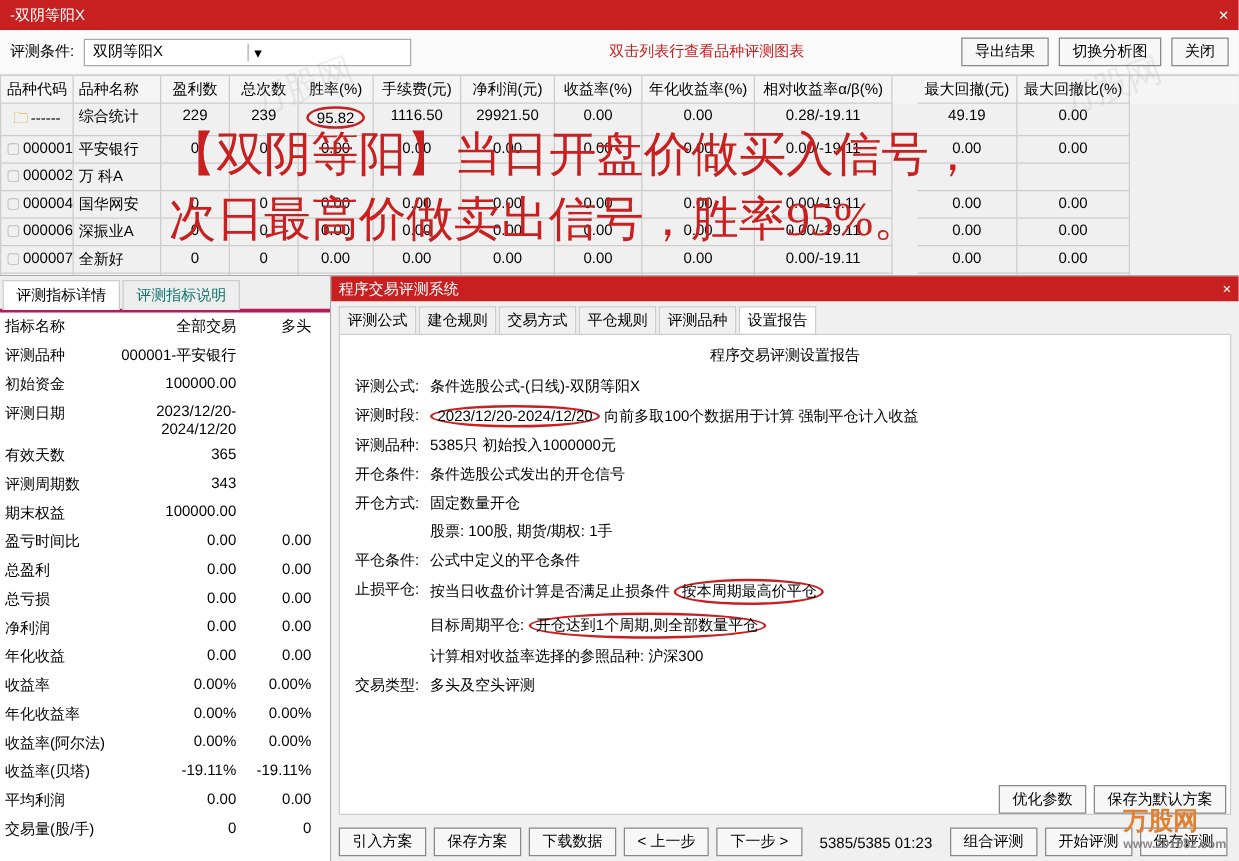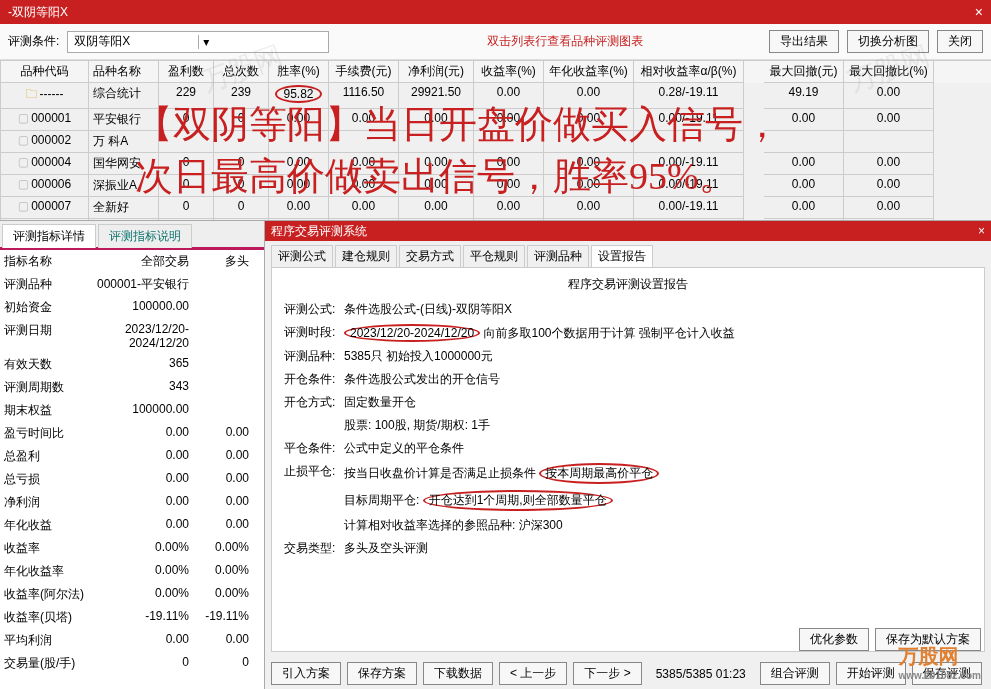--- a/index.html
+++ b/index.html
@@ -12,21 +12,21 @@
 .toolbar .combo span { padding: 0 6px; min-width: 130px; }
 .toolbar .combo .dd { border-left: 1px solid #aaa; padding: 0 4px; cursor: pointer; }
 .toolbar .hint { color: #c82020; margin-left: 150px; }
 .toolbar .btns { margin-left: auto; display: flex; gap: 8px; }
 .btn { border: 1px solid #888; background: #f7f7f7; padding: 2px 10px; cursor: pointer; font-size: 12px; }
 .grid { border-top: 1px solid #ccc; border-left: 1px solid #ccc; }
 .grid .hdr, .grid .row { display: flex; }
 .grid .hdr div, .grid .row div { border-right: 1px solid #ccc; border-bottom: 1px solid #ccc; padding: 2px 4px; text-align: center; white-space: nowrap; overflow: hidden; font-size: 12px; }
 .grid .hdr { background: #f5f5f5; font-weight: normal; }
 .grid .hdr div { color: #000; }
-.c0{width:88px;text-align:left;} .c1{width:70px;text-align:left!important;} .c2{width:55px;} .c3{width:55px;} .c4{width:60px;} .c5{width:70px;} .c6{width:75px;} .c7{width:70px;} .c8{width:90px;} .c9{width:110px;} .c10{width:80px;margin-left:20px;} .c11{width:90px;}
+.c0{width:58px;text-align:left;} .c1{width:70px;text-align:left!important;} .c2{width:55px;} .c3{width:55px;} .c4{width:60px;} .c5{width:70px;} .c6{width:75px;} .c7{width:70px;} .c8{width:90px;} .c9{width:110px;} .c10{width:80px;margin-left:20px;} .c11{width:90px;}
 .folder { color: #d4a017; margin-right: 2px; }
 .doc { color: #bbb; margin-right: 2px; }
 .highlight-winrate { border: 2px solid #c82020; border-radius: 50%/50%; display: inline-block; padding: 0 6px; }
 .overlay-text { position: absolute; top: 98px; left: 135px; right: 10px; color: #c82020; font-size: 38px; font-family: SimSun; line-height: 52px; pointer-events: none; z-index: 5; font-weight: normal; }
 .lower { display: flex; position: absolute; top: 220px; left: 0; right: 0; bottom: 0; border-top: 1px solid #aaa; }
 .tabs { display: flex; background: #eee; border-bottom: 3px solid #be185d; }
 .tab { padding: 3px 10px; border: 1px solid #ccc; border-bottom: none; background: #fff; margin-right: 2px; cursor: pointer; font-size: 12px; position: relative; top: 1px; }
 .tab.inactive { background: #eee; color: #0f766e; }
 .left-panel { width: 265px; border-right: 1px solid #aaa; background: #fff; display: flex; flex-direction: column; }
 .left-panel .tabs { padding-left: 2px; padding-top: 2px; }

